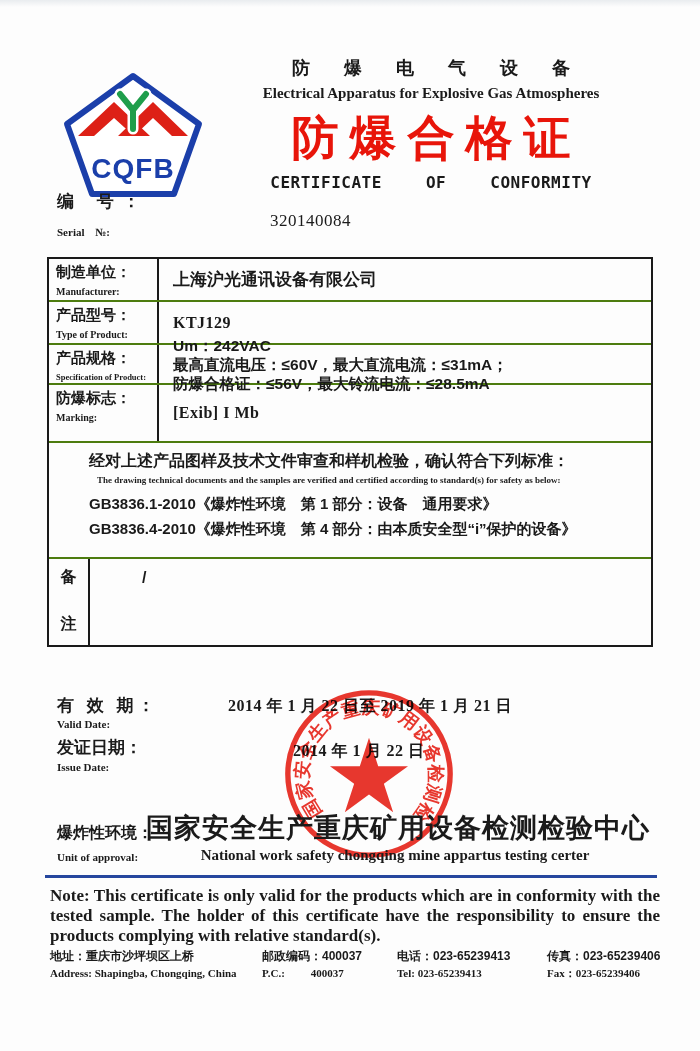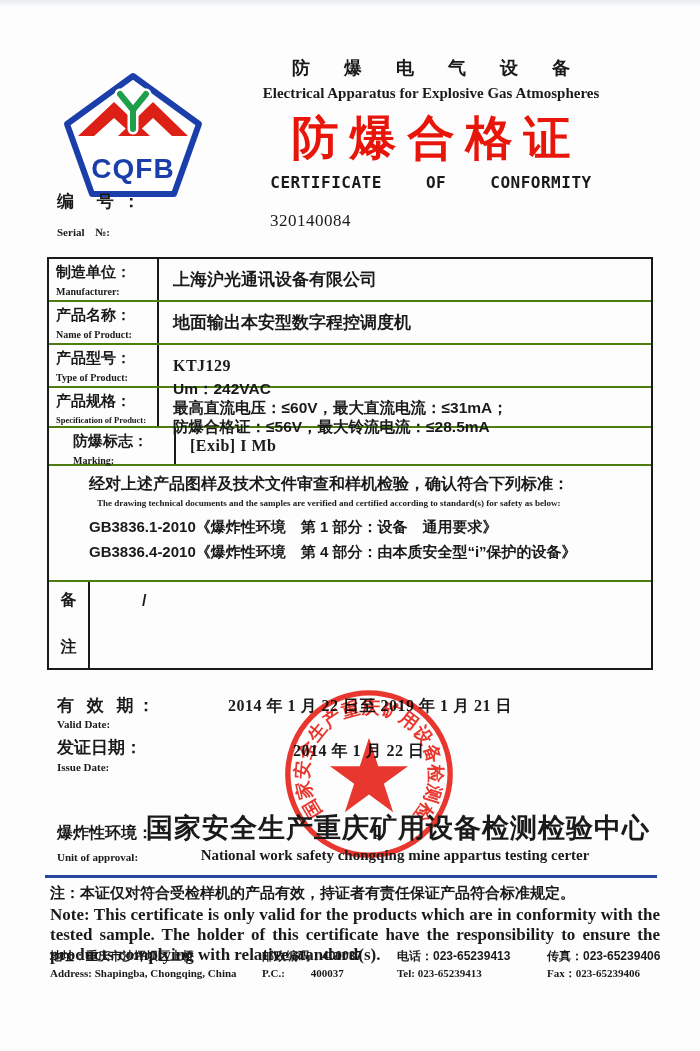--- a/index.html
+++ b/index.html
@@ -36,21 +36,21 @@
   .trow { display:flex; border-bottom:2px solid #4d7c0f; }
   .trow:last-child { border-bottom:none; }
   .tlabel { width:110px; border-right:2px solid #1a1a1a; padding:4px 4px 2px 7px; flex:none; }
   .tlabel .lab-cn { font-size:15px; font-weight:bold; white-space:nowrap; }
   .tlabel .lab-en { font-family:"Liberation Serif", serif; font-weight:bold; font-size:10px; margin-top:4px; white-space:nowrap; }
   .tlabel .lab-en.tiny { font-size:8.5px; }
   .tvalue { flex:1; padding:4px 14px; display:flex; flex-direction:column; justify-content:center; }
   .val-main { font-size:17px; font-weight:bold; }
   .val-plain { font-size:16px; font-family:"Liberation Serif", serif; font-weight:bold; letter-spacing:0.5px; }
   .spec-line { font-size:15.5px; font-weight:bold; line-height:19px; }
-  .r1 { height:43px; } .r2 { height:43px; } .r3 { height:43px; } .r4 { height:40px; } .r5 { height:38px;padding-left:17px; }
+  .r1 { height:43px; } .r2 { height:43px; } .r3 { height:43px; } .r4 { height:40px; } .r5 { height:58px; }
 
   .standards { height:116px; padding:8px 10px 0 40px; }
   .std-cn { font-size:16px; font-weight:bold; }
   .std-en { font-family:"Liberation Serif", serif; font-weight:bold; font-size:9px; margin:3px 0 6px 8px; }
   .std-item { font-size:15px; font-weight:bold; line-height:25px; }
 
   .remark-row { height:86px; }
   .remark-label { width:41px; border-right:2px solid #1a1a1a; flex:none;
                   display:flex; flex-direction:column; justify-content:space-between;
                   align-items:center; padding:8px 0 10px 0; font-size:16px; font-weight:bold; }
@@ -129,29 +129,20 @@
   <div class="trow r1">
     <div class="tlabel">
       <div class="lab-cn">制造单位：</div>
       <div class="lab-en">Manufacturer:</div>
     </div>
     <div class="tvalue">
       <div class="val-main">上海沪光通讯设备有限公司</div>
     </div>
   </div>
 
-  <div class="trow r2">
-    <div class="tlabel">
-      <div class="lab-cn">产品名称：</div>
-      <div class="lab-en">Name of Product:</div>
-    </div>
-    <div class="tvalue">
-      <div class="val-main">地面输出本安型数字程控调度机</div>
-    </div>
-  </div>
 
   <div class="trow r3">
     <div class="tlabel">
       <div class="lab-cn">产品型号：</div>
       <div class="lab-en">Type of Product:</div>
     </div>
     <div class="tvalue">
       <div class="val-plain">KTJ129</div>
     </div>
   </div>
@@ -214,21 +205,20 @@
 </svg>
 
 <div class="lbl-cn appr-cn">爆炸性环境：</div>
 <div class="lbl-en appr-en">Unit of approval:</div>
 <div class="appr-val-cn">国家安全生产重庆矿用设备检测检验中心</div>
 <div class="appr-val-en">National work safety chongqing mine appartus testing certer</div>
 
 <div class="blue-line"></div>
 
 <div class="note">
-  <div class="note-cn">注：本证仅对符合受检样机的产品有效，持证者有责任保证产品符合标准规定。</div>
   <div class="note-en">Note: This certificate is only valid for the products which are in conformity with the tested sample. The holder of this certificate have the responsibility to ensure the products complying with relative standard(s).</div>
 </div>
 
 <div class="footer">
   <div class="fcol fc1">
     <div class="f-cn">地址：重庆市沙坪坝区上桥</div>
     <div class="f-en">Address: Shapingba, Chongqing, China</div>
   </div>
   <div class="fcol fc2">
     <div class="f-cn">邮政编码：400037</div>

